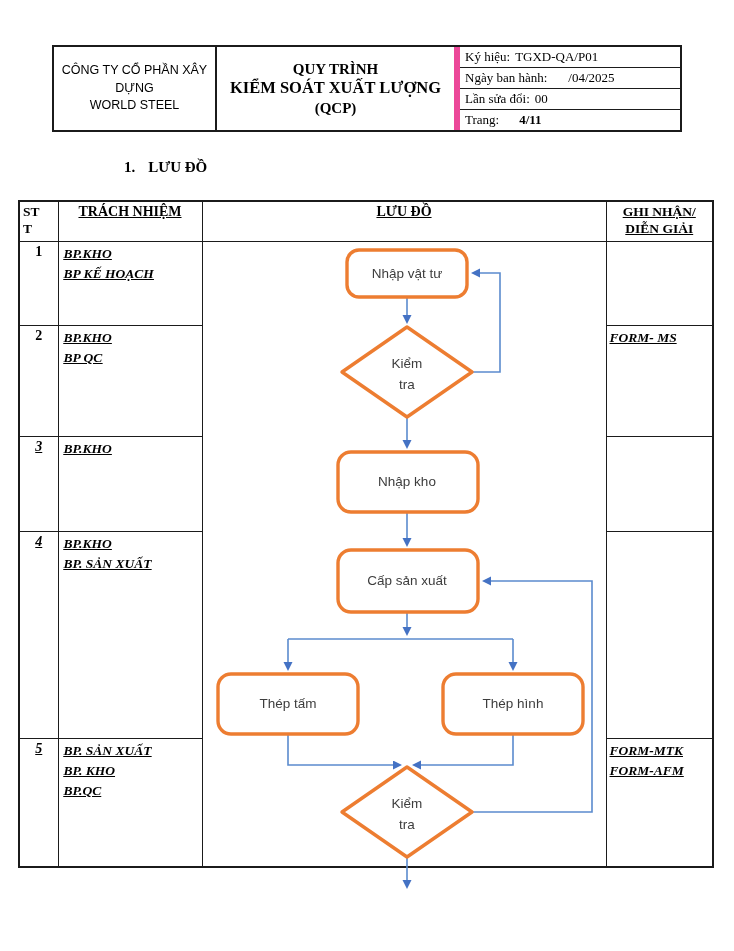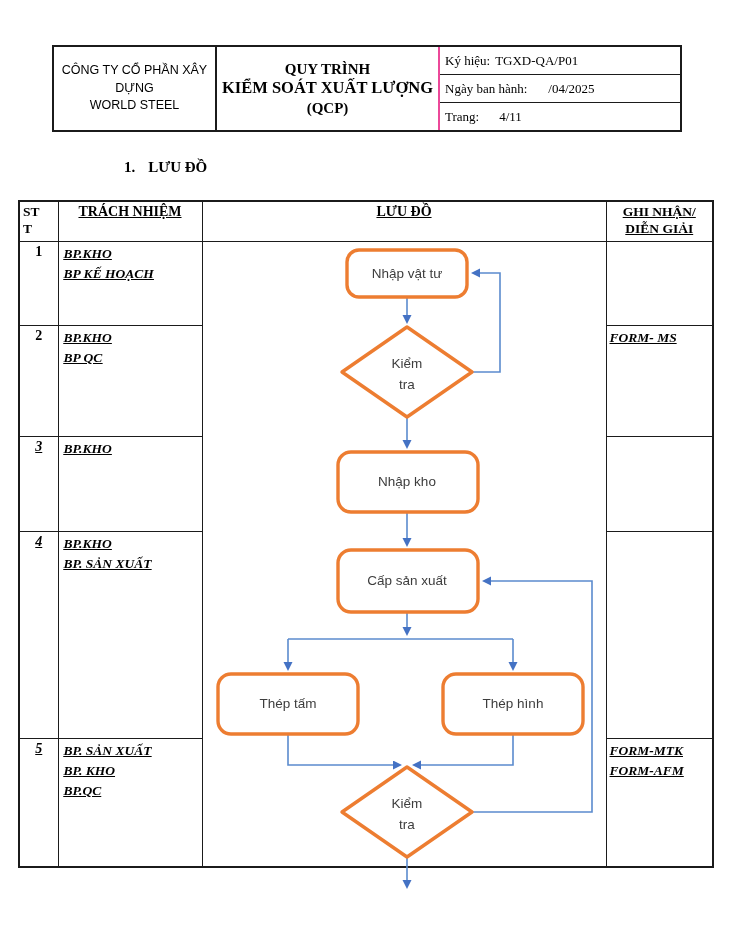--- a/index.html
+++ b/index.html
@@ -14,21 +14,21 @@
     position:absolute; left:52px; top:45px; width:630px; height:87px;
     display:flex; border:2px solid #1b1b1b; box-sizing:border-box; background:#fff;
   }
   .dh-company {
     width:163px; border-right:2px solid #1b1b1b; box-sizing:border-box;
     display:flex; flex-direction:column; justify-content:center; align-items:center;
     font-family:"Liberation Sans", sans-serif; font-size:12.5px; line-height:1.4;
     text-align:center;
   }
   .dh-title {
-    width:223px; border-right:2px solid #ec4899; box-sizing:border-box;
+    width:243px; border-right:6px solid #ec4899; box-sizing:border-box;
     display:flex; flex-direction:column; justify-content:center; align-items:center;
     font-weight:bold; text-align:center; line-height:1.22;
   }
   .dh-title .t1 { font-size:15px; }
   .dh-title .t2 { font-size:16.5px; }
   .dh-title .t3 { font-size:15px; }
   .dh-meta { flex:1; display:flex; flex-direction:column; }
   .dh-meta-row {
     flex:1; border-bottom:1.5px solid #1b1b1b;
     font-size:13px; display:flex; align-items:center; padding-left:5px; gap:5px;
@@ -88,20 +88,24 @@
   <div class="dh-meta">
     <div class="dh-meta-row">
       <span class="meta-label">Ký hiệu:</span>
       <span class="meta-value">TGXD-QA/P01</span>
     </div>
     <div class="dh-meta-row">
       <span class="meta-label">Ngày ban hành:</span>
       <span class="meta-value">/04/2025</span>
     </div>
     <div class="dh-meta-row">
+      <span class="meta-label">Lần sửa đổi:</span>
+      <span class="meta-value">00</span>
+    </div>
+    <div class="dh-meta-row">
       <span class="meta-label">Trang:</span>
       <span class="meta-value">4/11</span>
     </div>
   </div>
 </div>
 
 <div class="section-title">
   <span>1.</span>
   <span>LƯU ĐỒ</span>
 </div>

